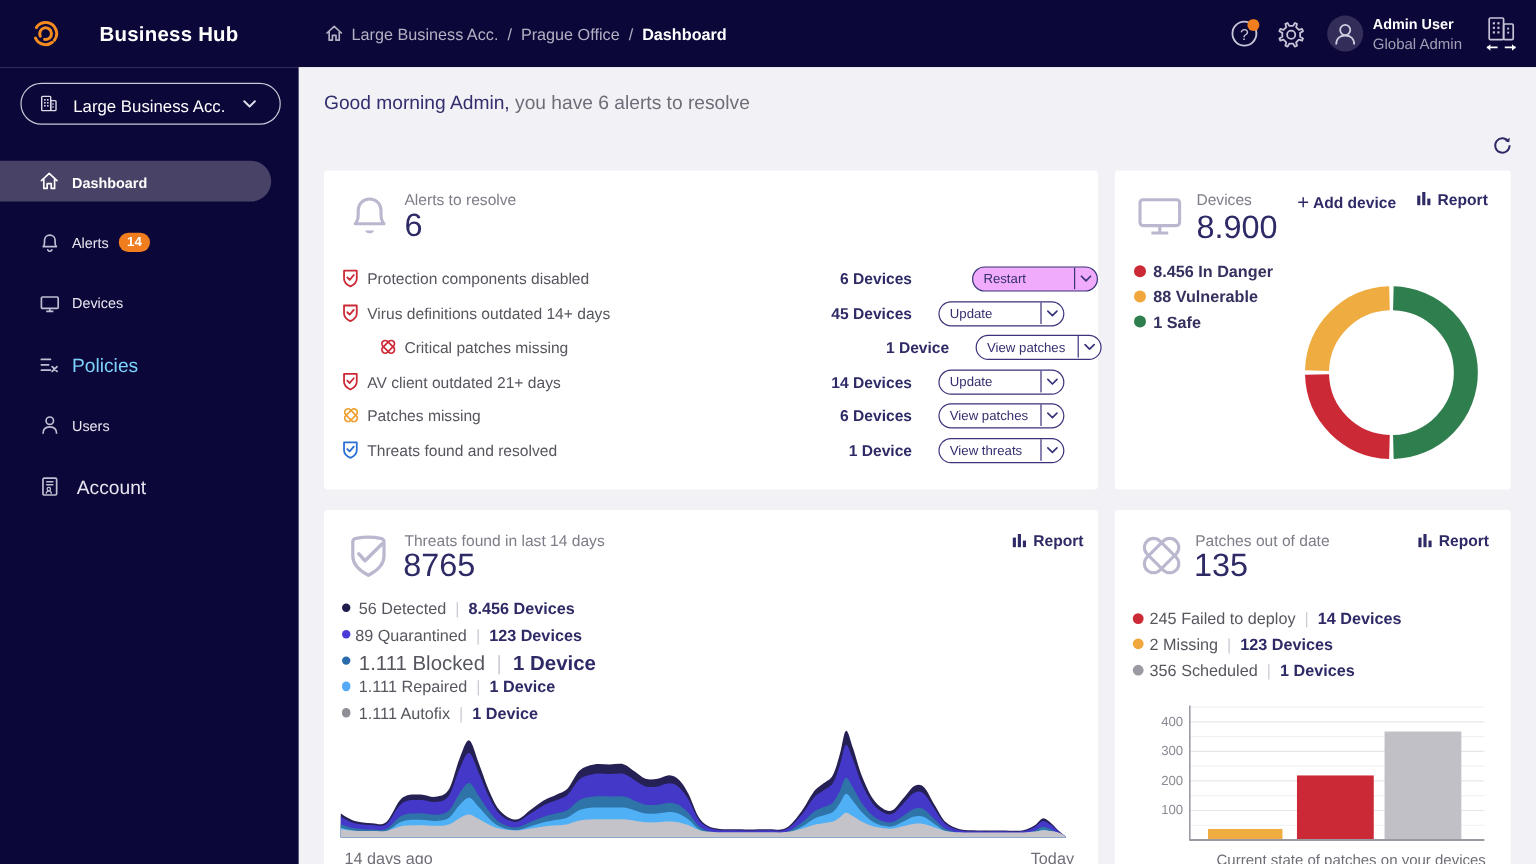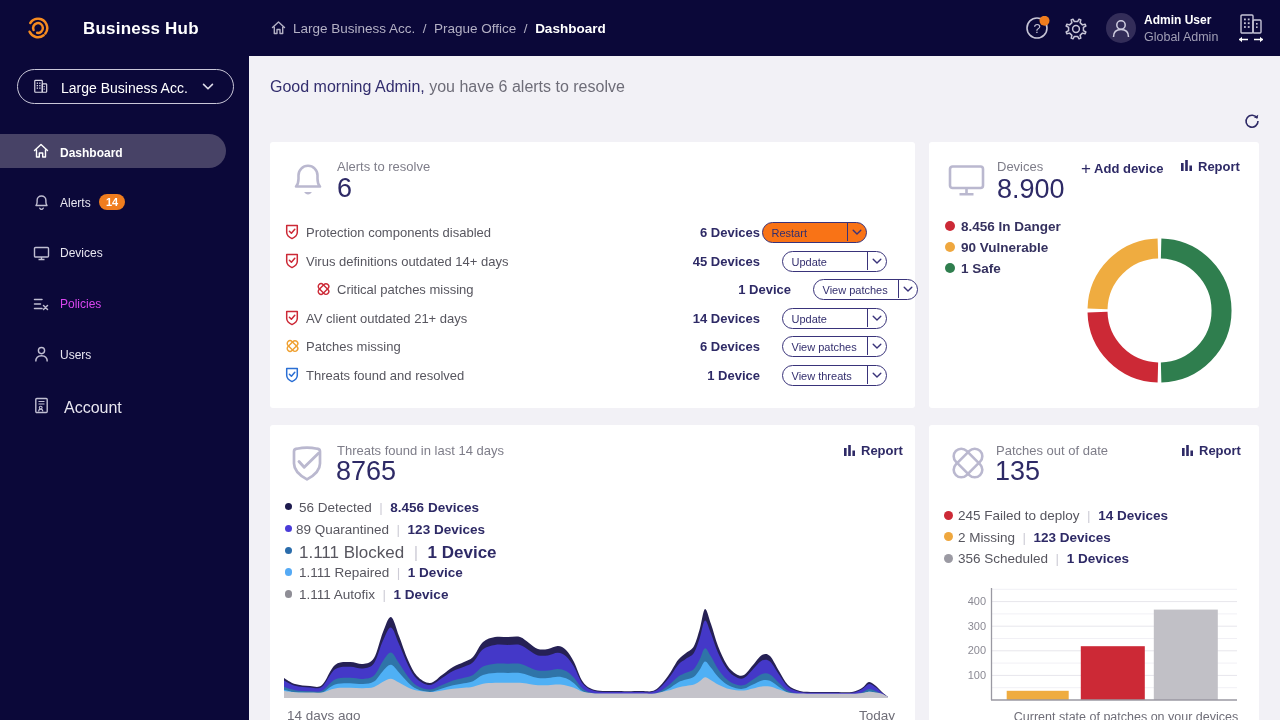--- a/index.html
+++ b/index.html
@@ -112,21 +112,21 @@
     <svg class="abs" style="left:33px;top:190px;" width="17" height="15" viewBox="0 0 17 15">
       <rect x="1.5" y="1.5" width="14" height="9.5" rx="1" fill="none" stroke="#c0bed2" stroke-width="1.4"></rect>
       <path d="M8.5 11 V13.5 M5.5 13.5 H11.5" stroke="#c0bed2" stroke-width="1.4" fill="none"></path>
     </svg>
     <div class="abs" style="left:60px;top:190px;font-size:12px;color:#e8e6f0;">Devices</div>
 
     <svg class="abs" style="left:33px;top:241px;" width="16" height="14" viewBox="0 0 16 14">
       <path d="M1.5 2.5 H9 M1.5 7 H7.5 M1.5 11.5 H9" stroke="#c0bed2" stroke-width="1.5" fill="none" stroke-linecap="round"></path>
       <path d="M10.5 8.5 L14.5 12.5 M14.5 8.5 L10.5 12.5" stroke="#c0bed2" stroke-width="1.5" fill="none" stroke-linecap="round"></path>
     </svg>
-    <div class="abs" style="left:60px;top:241px;font-size:12px;color:#d946ef;text-align:right;">Policies</div>
+    <div class="abs" style="left:60px;top:241px;font-size:16px;color:#7dd3fc;text-align:right;">Policies</div>
 
     <svg class="abs" style="left:34px;top:290px;" width="15" height="17" viewBox="0 0 15 17">
       <circle cx="7.5" cy="4.6" r="3.1" fill="none" stroke="#c0bed2" stroke-width="1.4"></circle>
       <path d="M1.8 15.5 C1.8 11.5 4.3 9.7 7.5 9.7 C10.7 9.7 13.2 11.5 13.2 15.5" fill="none" stroke="#c0bed2" stroke-width="1.4"></path>
     </svg>
     <div class="abs" style="left:60px;top:292px;font-size:12px;color:#e8e6f0;">Users</div>
 
     <svg class="abs" style="left:34px;top:341px;" width="15" height="17" viewBox="0 0 15 17">
       <rect x="1.8" y="1.5" width="11.4" height="14" rx="1" fill="none" stroke="#c0bed2" stroke-width="1.4"></rect>
       <path d="M4.5 4.5 H10.5 M4.5 7 H10.5" stroke="#c0bed2" stroke-width="1.2"></path>
@@ -148,21 +148,21 @@
       </svg>
       <div class="abs" style="left:67px;top:17px;font-size:13px;color:#7e7d89;">Alerts to resolve</div>
       <div class="abs" style="left:67px;top:31px;font-size:27px;color:#2e2a66;">6</div>
       <div class="abs" style="left:0;top:80px;width:645px;height:22px;">
         <svg class="abs" style="left:15px;top:2px;" width="14" height="16" viewBox="0 0 14 16">
           <path d="M1.7 1.6 H12.3 V8.2 C12.3 11.3 10.4 13 7 14.6 C3.6 13 1.7 11.3 1.7 8.2 Z" fill="none" stroke="#cc2936" stroke-width="1.5" stroke-linejoin="round"></path>
           <path d="M4.4 7.2 L6.4 9.2 L9.8 5.2" fill="none" stroke="#cc2936" stroke-width="1.5" stroke-linecap="round" stroke-linejoin="round"></path>
         </svg>
         <div class="abs" style="left:36px;top:3px;font-size:13px;color:#57565f;">Protection components disabled</div>
         <div class="abs" style="left:340px;top:3px;width:150px;text-align:right;font-size:13px;font-weight:bold;color:#2e2a66;">6 Devices</div>
-        <div class="abs" style="left:492px;top:0px;width:105px;height:21px;border:1.4px solid #39337a;border-radius:10.5px;background:#f97316;">
+        <div class="abs" style="left:540px;top:0px;width:105px;height:21px;border:1.4px solid #39337a;border-radius:10.5px;background:#f0abfc;">
           <div class="abs" style="left:8.5px;top:4px;font-size:11px;color:#332e6e;">Restart</div>
           <div class="abs" style="left:84px;top:0;width:1.4px;height:18.2px;background:#39337a;"></div>
           <svg class="abs" style="left:89px;top:6px;" width="10" height="7" viewBox="0 0 10 7">
             <path d="M1.2 1.2 L5 5 L8.8 1.2" fill="none" stroke="#39337a" stroke-width="1.4" stroke-linecap="round" stroke-linejoin="round"></path>
           </svg>
         </div>
       </div>
       <div class="abs" style="left:0;top:109px;width:645px;height:22px;">
         <svg class="abs" style="left:15px;top:2px;" width="14" height="16" viewBox="0 0 14 16">
           <path d="M1.7 1.6 H12.3 V8.2 C12.3 11.3 10.4 13 7 14.6 C3.6 13 1.7 11.3 1.7 8.2 Z" fill="none" stroke="#cc2936" stroke-width="1.5" stroke-linejoin="round"></path>
@@ -256,21 +256,21 @@
         <g fill="#2e2a66">
           <rect x="1" y="4" width="2.6" height="8"></rect>
           <rect x="5.2" y="1" width="2.6" height="11"></rect>
           <rect x="9.4" y="6.5" width="2.6" height="5.5"></rect>
         </g>
       </svg>
       <div class="abs" style="left:269px;top:17px;font-size:13px;font-weight:bold;color:#2e2a66;">Report</div>
       <div class="abs" style="left:15.5px;top:78.5px;width:10px;height:10px;border-radius:50%;background:#cc2936;"></div>
       <div class="abs" style="left:32px;top:76.5px;font-size:13.5px;font-weight:bold;color:#35315f;">8.456 In Danger</div>
       <div class="abs" style="left:15.5px;top:99.5px;width:10px;height:10px;border-radius:50%;background:#efa73e;"></div>
-      <div class="abs" style="left:32px;top:97.5px;font-size:13.5px;font-weight:bold;color:#35315f;">90 Vulnerable</div>
+      <div class="abs" style="left:32px;top:97.5px;font-size:13.5px;font-weight:bold;color:#35315f;">88 Vulnerable</div>
       <div class="abs" style="left:15.5px;top:120.5px;width:10px;height:10px;border-radius:50%;background:#2f7e4e;"></div>
       <div class="abs" style="left:32px;top:118.5px;font-size:13.5px;font-weight:bold;color:#35315f;">1 Safe</div>
       <svg class="abs" style="left:0;top:0;" width="330" height="266" viewBox="0 0 330 266">
         <g fill="none" stroke-width="20">
           <path d="M232.12,106.52 A62.0,62.0 0 0 1 232.12,230.48" stroke="#2f7e4e"></path>
           <path d="M228.88,230.48 A62.0,62.0 0 0 1 168.52,170.12" stroke="#cc2936"></path>
           <path d="M168.52,166.88 A62.0,62.0 0 0 1 228.88,106.52" stroke="#efac40"></path>
         </g>
       </svg>
     </div>

